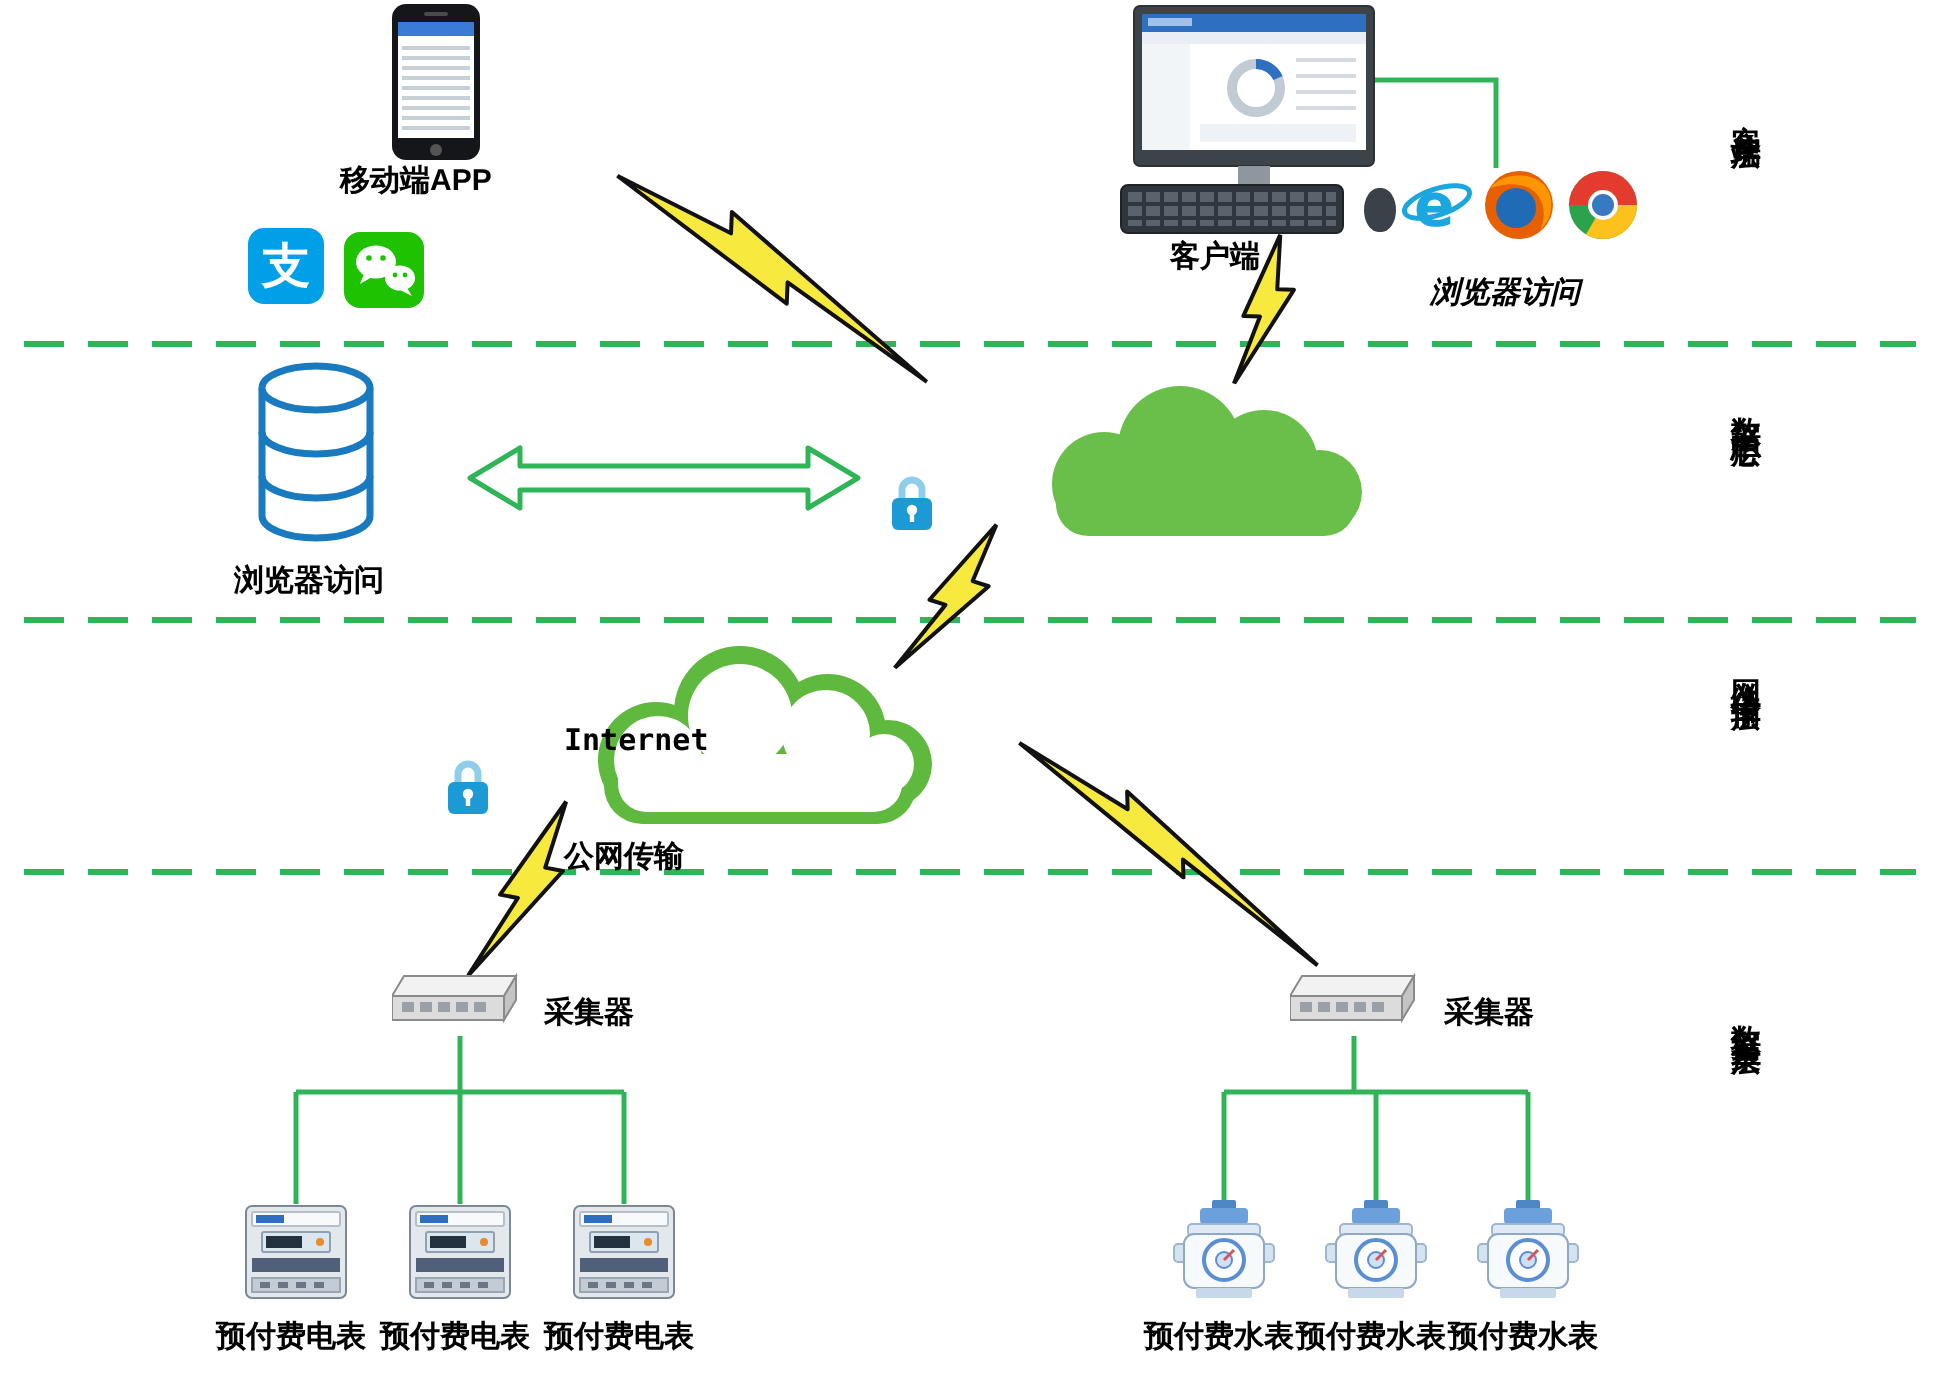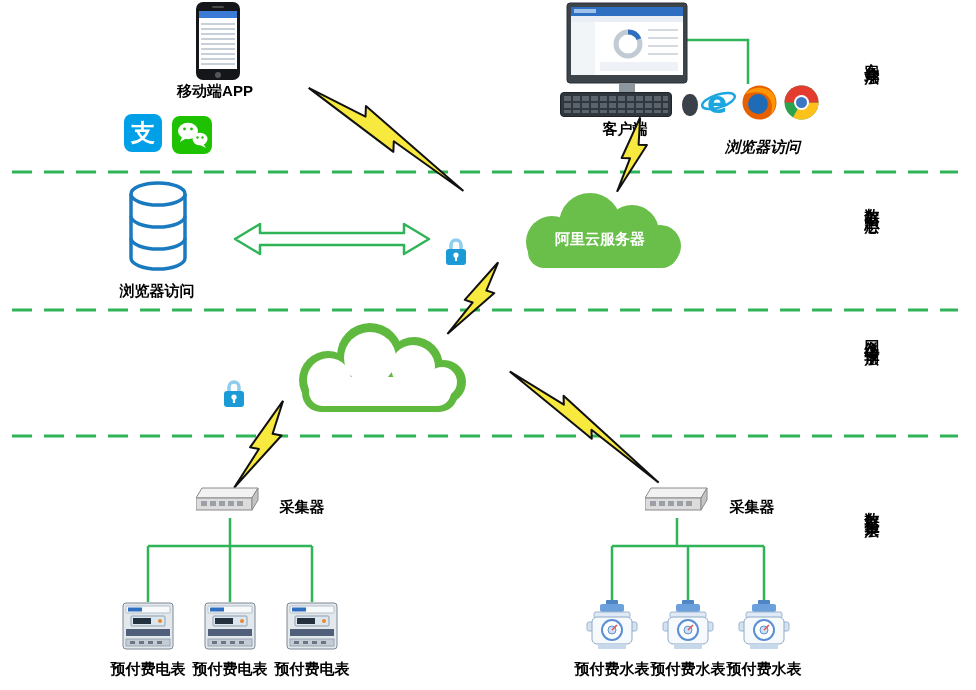--- a/index.html
+++ b/index.html
@@ -1,19 +1,19 @@
 <!DOCTYPE html>
 <html><head>
 <meta charset="utf-8">
 <style>
   html,body{margin:0;padding:0;background:#fff;}
   .canvas{position:relative;width:976px;height:690px;background:#fff;overflow:hidden;
           font-family:"Liberation Sans",sans-serif;}
   .abs{position:absolute;}
-  .lbl{position:absolute;font-size:15px;font-weight:bold;color:#000;text-align:center;line-height:1.15;}
+  .lbl{position:absolute;font-size:15px;font-weight:bold;color:#000;line-height:1.15;}
   .vlbl{position:absolute;writing-mode:vertical-rl;font-size:15px;font-weight:bold;letter-spacing:3px;color:#000;}
   .overlay{position:absolute;left:0;top:0;pointer-events:none;}
   .bolt{position:absolute;}
   
   .phone{position:absolute;left:196px;top:2px;width:44px;height:78px;background:#15161a;border-radius:7px;}
   .phone-speaker{position:absolute;left:50%;top:4px;width:12px;height:2px;margin-left:-6px;border-radius:2px;background:#4a4a4a;}
   .phone-screen{position:absolute;left:3px;right:3px;top:9px;bottom:11px;background:#fff;overflow:hidden;}
   .phone-bar{position:absolute;left:0;right:0;top:0;height:7px;background:#3a7bd5;}
   .phone-rows{position:absolute;left:2px;right:2px;top:9px;bottom:2px;
               background:repeating-linear-gradient(180deg,#fff 0 3px,#c7cfd8 3px 5px);}
@@ -155,40 +155,41 @@
     <svg width="180" height="88" viewBox="0 0 180 88">
       <g fill="#6abf4b">
         <circle cx="42" cy="56" r="26"></circle>
         <circle cx="80" cy="38" r="31"></circle>
         <circle cx="122" cy="46" r="27"></circle>
         <circle cx="150" cy="60" r="21"></circle>
         <rect x="18" y="50" width="150" height="32" rx="16"></rect>
       </g>
     </svg>
   </div>
-  <div class="lbl" style="left:510px;top:230px;width:180px;color:#fff;">阿里云服务器</div>
 
   <div class="abs" style="left:282px;top:316px;">
     <svg width="192" height="104" viewBox="0 0 192 104">
       <g fill="#5fb93f">
         <circle cx="46" cy="64" r="29"></circle>
         <circle cx="88" cy="40" r="33"></circle>
         <circle cx="132" cy="50" r="29"></circle>
         <circle cx="162" cy="66" r="22"></circle>
         <rect x="20" y="58" width="156" height="38" rx="19"></rect>
       </g>
       <g fill="#ffffff">
         <circle cx="47" cy="64" r="22"></circle>
         <circle cx="88" cy="42" r="26"></circle>
         <circle cx="131" cy="51" r="22"></circle>
         <circle cx="160" cy="66" r="15"></circle>
         <rect x="27" y="61" width="142" height="29" rx="14"></rect>
       </g>
     </svg>
   </div>
+  <div class="lbl" style="left:282px;top:362px;width:192px;font-family:'DejaVu Sans Mono',monospace;">Internet</div>
+  <div class="lbl" style="left:282px;top:420px;width:192px;">公网传输</div>
 
   <div class="abs" style="left:222px;top:378px;">
     <svg width="24" height="32" viewBox="0 0 24 32">
       <path d="M7,14 V9 a5,5 0 0 1 10,0 v5" fill="none" stroke="#8fcdec" stroke-width="3.5"></path>
       <rect x="2" y="13" width="20" height="16" rx="3" fill="#1b9ad6"></rect>
       <circle cx="12" cy="19" r="2.6" fill="#fff"></circle>
       <rect x="10.9" y="19" width="2.2" height="6" fill="#fff"></rect>
     </svg>
   </div>
 

